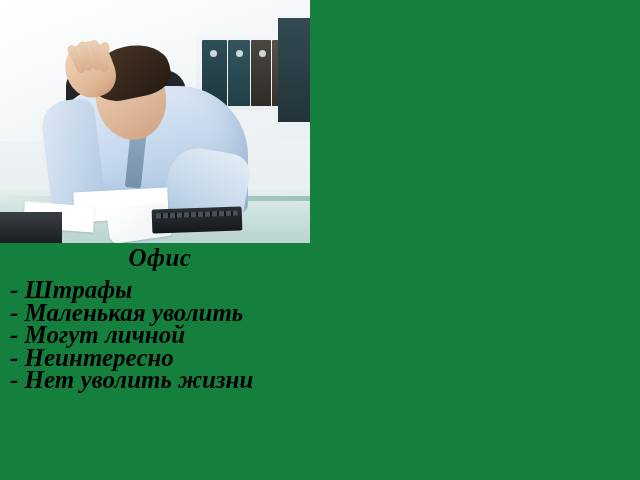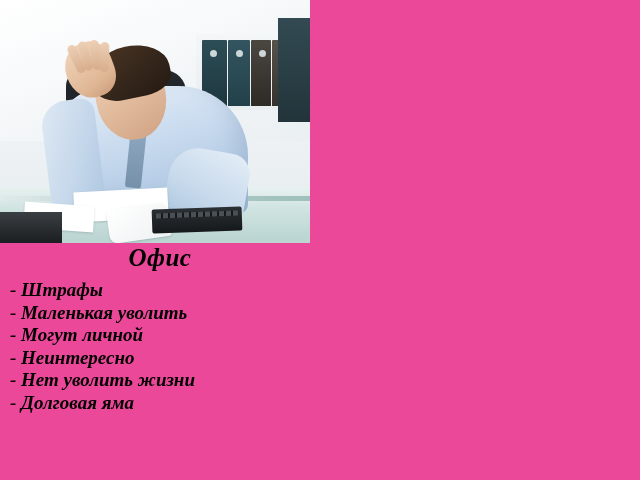--- a/index.html
+++ b/index.html
@@ -12,21 +12,21 @@
     width: 640px;
     height: 480px;
     overflow: hidden;
     font-family: "Liberation Serif", "DejaVu Serif", serif;
     position: relative;
   }
   .canvas {
     position: relative;
     width: 640px;
     height: 480px;
-    background: #ec4899;
+    background: #15803d;
   }
 
   
   .panel {
     position: absolute;
     top: 0;
     width: 320px;
     height: 480px;
   }
   .panel-left  { left: 0; }
@@ -197,21 +197,21 @@
     font-style: italic;
     color: #000000;
   }
   .bullets li {
     white-space: nowrap;
   }
   .bullets-left {
     left: 10px;
     top: 279px;
     width: 300px;
-    font-size: 19px;
+    font-size: 25px;
     line-height: 22.5px;
   }
 </style>
 </head>
 <body>
 
 <div class="canvas">
 
   <div class="panel panel-left">
 
@@ -250,21 +250,20 @@
     </div>
 
     <div class="title title-left">Офис</div>
 
     <ul class="bullets bullets-left">
       <li>- Штрафы</li>
       <li>- Маленькая уволить</li>
       <li>- Могут личной</li>
       <li>- Неинтересно</li>
       <li>- Нет уволить жизни</li>
-      <li>- Долговая яма</li>
     </ul>
   </div>
 
   <div class="panel panel-right">
 
     
 
     
 
     

